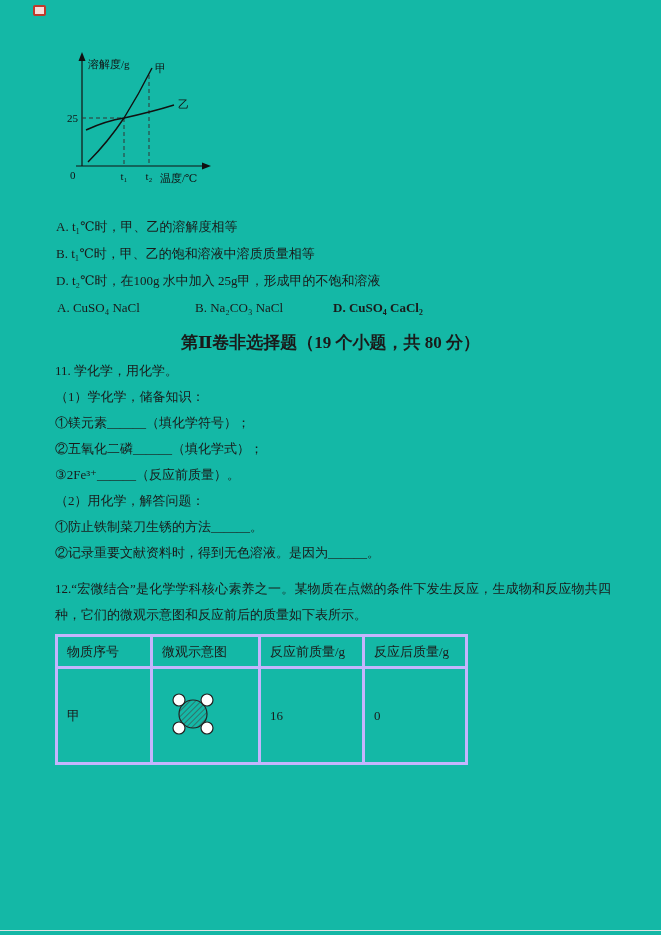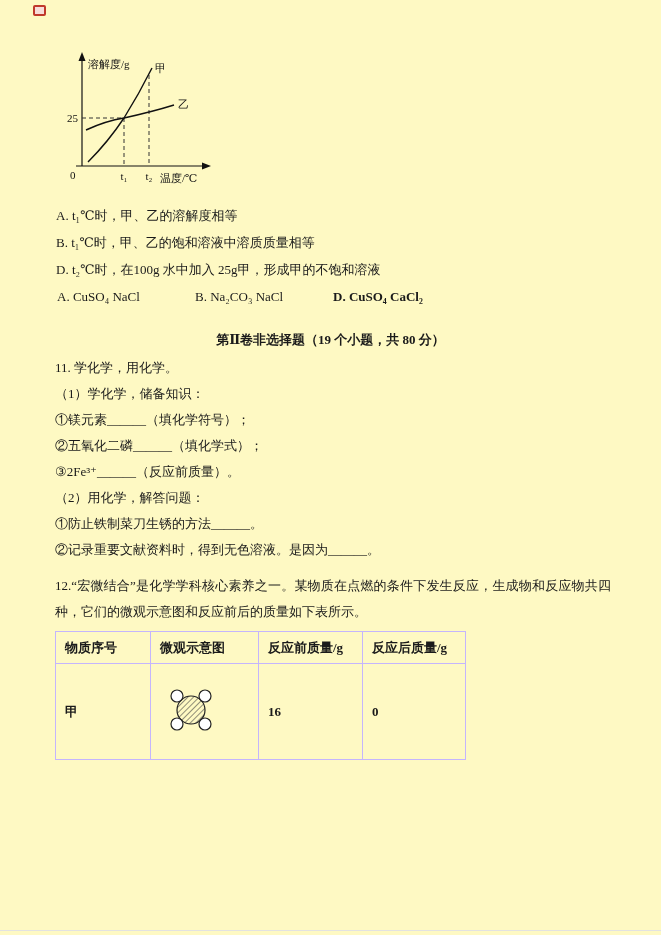--- a/index.html
+++ b/index.html
@@ -5,60 +5,60 @@
   * { margin: 0; padding: 0; box-sizing: border-box; }
   html, body { background: #ffffff; }
   body {
     width: 661px; height: 935px;
     font-family: "Liberation Serif", "DejaVu Serif", serif;
     color: #1a1a1a;
     font-size: 13px;
     position: relative;
     overflow: hidden;
   }
-  .page { position: absolute; inset: 0; background: #fef9c3; }
+  .page { position: absolute; inset: 0; background: #14b8a6; }
 
   .corner-stamp {
     position: absolute; left: 33px; top: 5px;
     width: 13px; height: 11px;
     border: 2px solid #c0392b; border-radius: 2px;
     background: #f7dcd8;
   }
 
   .chart-block { margin: 48px 0 0 54px; width: 180px; }
   .axis { stroke: #111; stroke-width: 1.2; }
   .dash { stroke: #333; stroke-width: 1; fill: none; stroke-dasharray: 4 3; }
   .curve { stroke: #111; stroke-width: 1.4; fill: none; }
   .chart-block text { font-size: 11px; fill: #111; font-family: inherit; }
 
-  .q9-options { margin: 0 50px 0 56px; }
+  .q9-options { margin: 11px 50px 0 56px; }
   .q9-options .opt-line { line-height: 27px; white-space: nowrap; }
 
   .stem { margin: 4px 50px 0 55px; line-height: 26px; text-align: justify; }
 
   .q10-options { margin: 0 50px 0 57px; display: flex; line-height: 27px; }
   .q10-options span { width: 138px; white-space: nowrap; }
   .q10-options span:last-child { width: auto; font-weight: bold; }
 
   .section-header {
-    margin-top: 16px; text-align: center;
-    font-weight: bold; font-size: 13px; line-height: 27px;
+    margin-top: 8px; text-align: center;
+    font-weight: bold; font-size: 17px; line-height: 27px;
   }
 
   .q11-block { margin: 2px 50px 0 55px; }
   .q11-block .line { line-height: 26px; }
 
   .q12-stem { margin: 10px 50px 0 55px; line-height: 26px; text-align: justify; }
 
   table.q12-table {
     border-collapse: collapse; table-layout: fixed;
     width: 410px; margin: 6px 0 0 55px;
   }
   table.q12-table th, table.q12-table td {
-    border: 1px solid #c4b5fd; font-weight: bold;
+    border: 3px solid #c4b5fd; font-weight: normal;
     text-align: left; padding: 4px 9px;
     font-size: 13px; vertical-align: middle;
   }
   table.q12-table th { height: 32px; }
   table.q12-table td { height: 96px; }
   td.mol-cell { text-align: center; }
 
   .bottom-edge {
     position: absolute; left: 0; right: 0; bottom: 4px;
     border-top: 1px solid #e2e2e2;

